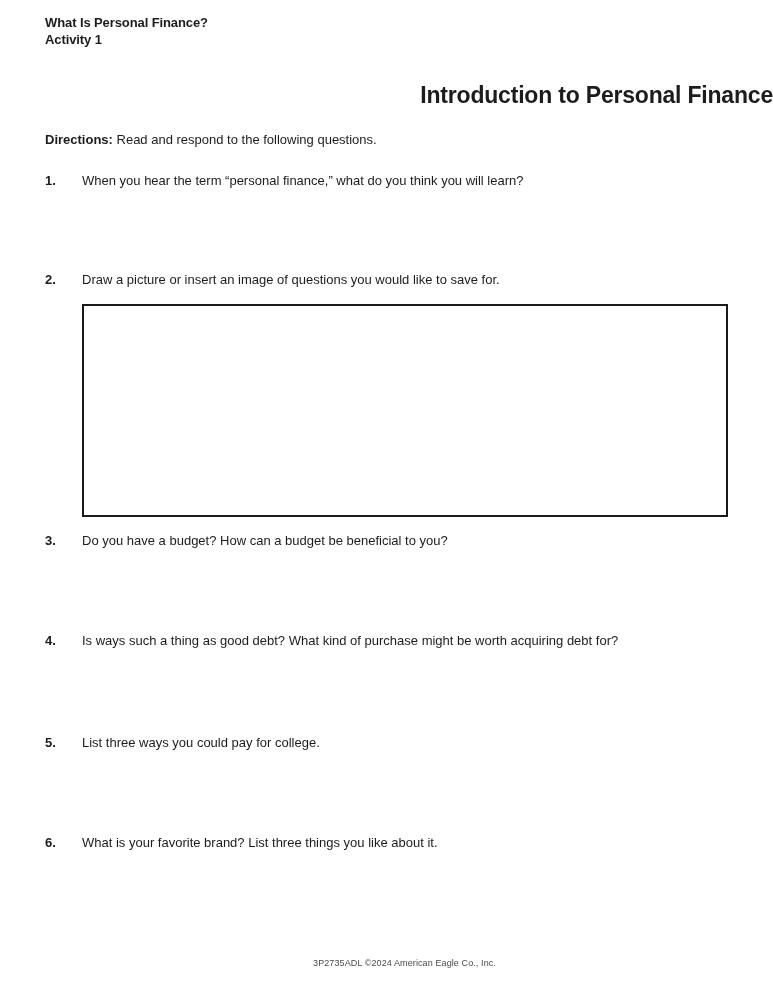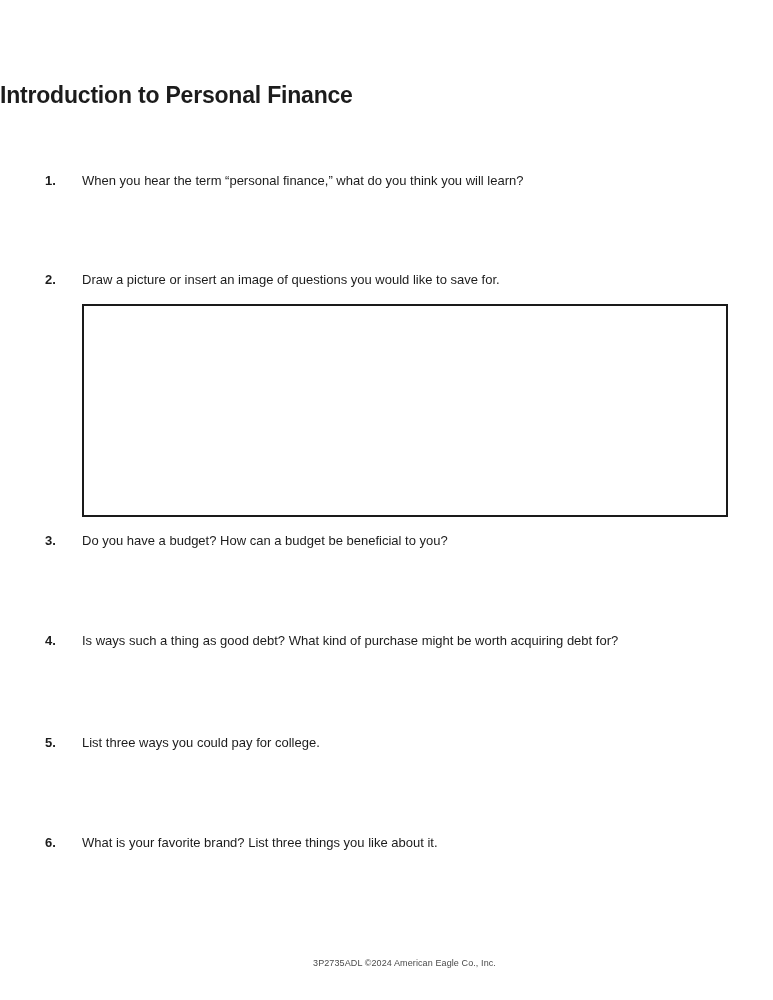--- a/index.html
+++ b/index.html
@@ -51,21 +51,21 @@
   .name-line { width: 188px; }
   .date-line { width: 76px; }
   .hour-line { width: 32px; margin-right: 0; }
 
   
   .doc-title {
     position: absolute;
     top: 82px;
     left: 0;
     width: 100%;
-    text-align: left;
+    text-align: right;
     font-size: 23px;
     font-weight: bold;
     letter-spacing: -0.2px;
   }
 
   
   .directions {
     position: absolute;
     left: 45px;
     top: 132px;
@@ -126,24 +126,29 @@
     color: #4a4a4a;
     letter-spacing: 0.1px;
     padding-left: 18px;
   }
 </style>
 </head>
 <body>
 
 <div class="page">
 
+  <div class="header-left">
+    <div>What Is Personal Finance?</div>
+    <div>Activity 1</div>
+  </div>
 
 
   <div class="doc-title">Introduction to Personal Finance</div>
 
+  <div class="directions"><b>Directions:</b><span> Read and respond to the following questions.</span></div>
 
   <div class="q q1">
     <span class="q-num">1.</span>
     <span class="q-text">When you hear the term “personal finance,” what do you think you will learn?</span>
   </div>
 
   <div class="q q2">
     <span class="q-num">2.</span>
     <span class="q-text">Draw a picture or insert an image of questions you would like to save for.</span>
   </div>

